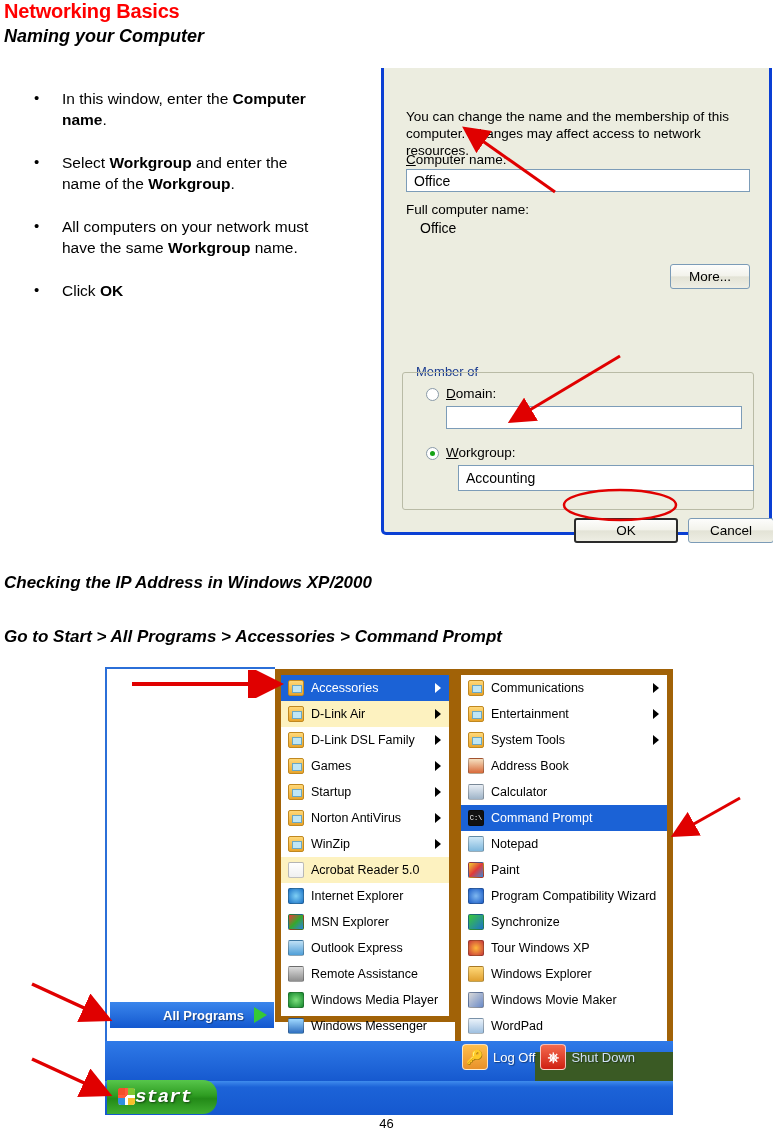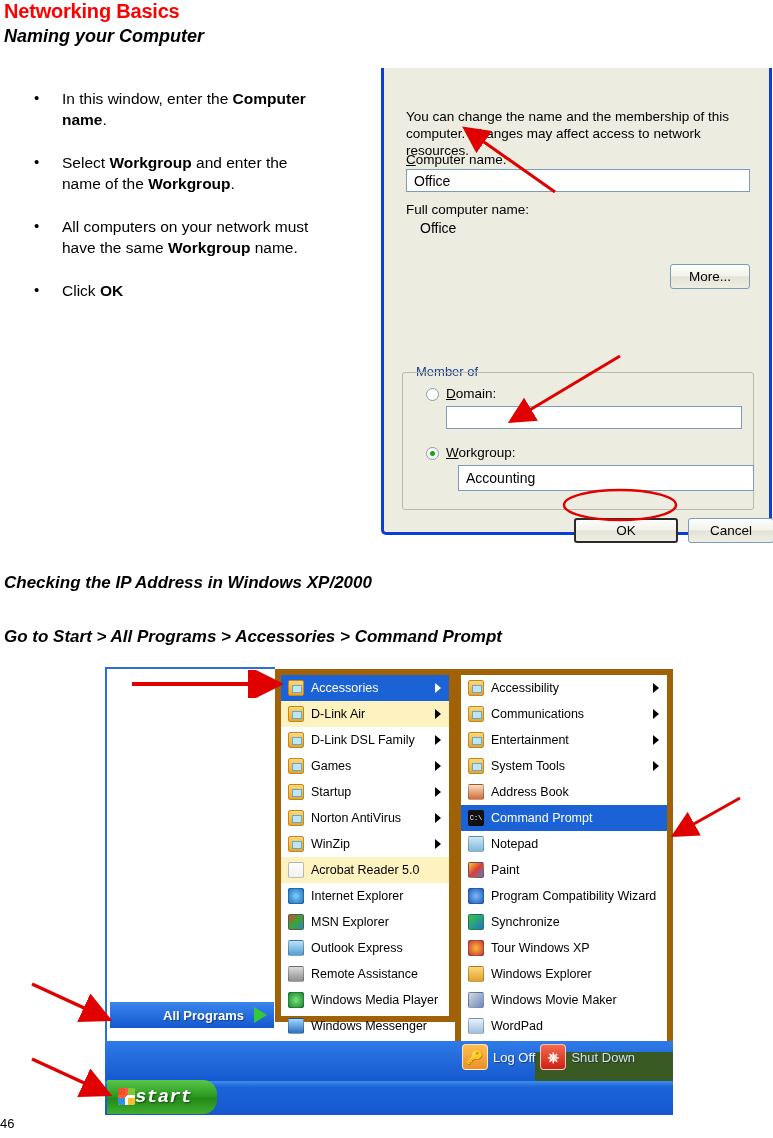--- a/index.html
+++ b/index.html
@@ -28,21 +28,21 @@
     font-size: 17px; font-weight: bold; font-style: italic; color: #000;
   }
   .sec-path {
     position: absolute; left: 4px; top: 627px;
     font-size: 17px; font-weight: bold; font-style: italic; color: #000;
     white-space: nowrap;
     text-align: center;
   }
   .page-num {
     position: absolute; left: 0; top: 1116px; width: 773px;
-    font-size: 13px; color: #000;
+    text-align: center; font-size: 13px; color: #000;
   }
 
   
   .bullets { position: absolute; left: 30px; top: 88px; width: 300px; }
   .bullet-item {
     position: relative; padding-left: 32px;
     font-size: 15.5px; line-height: 21px; color: #000;
     margin-bottom: 22px;
   }
   .bullet-item::before {
@@ -422,41 +422,40 @@
         <span>Windows Media Player</span>
       </div>
       <div class="mi">
         <span class="ico ico-sq" style="background: linear-gradient(rgb(159, 216, 255), rgb(47, 111, 192));"></span>
         <span>Windows Messenger</span>
       </div>
     </div>
   <div class="sm-col sm-col2" id="col2">
       <div class="mi">
         <span class="ico ico-folder"></span>
-        <span>Accessibility</span>
-        <span class="mi-arrow"></span>
-      </div>
-      <div class="mi">
-        <span class="ico ico-folder"></span>
         <span>Communications</span>
         <span class="mi-arrow"></span>
       </div>
       <div class="mi">
         <span class="ico ico-folder"></span>
         <span>Entertainment</span>
         <span class="mi-arrow"></span>
       </div>
       <div class="mi">
         <span class="ico ico-folder"></span>
         <span>System Tools</span>
         <span class="mi-arrow"></span>
       </div>
       <div class="mi">
         <span class="ico ico-sq" style="background: linear-gradient(rgb(245, 224, 192), rgb(216, 106, 58));"></span>
         <span>Address Book</span>
+      </div>
+      <div class="mi">
+        <span class="ico ico-sq" style="background: linear-gradient(rgb(232, 238, 245), rgb(159, 180, 200));"></span>
+        <span>Calculator</span>
       </div>
       <div class="mi sel">
         <span class="ico ico-sq" style="background: rgb(17, 17, 17); color: rgb(255, 255, 255); font-size: 7px; font-family: &quot;Liberation Mono&quot;, monospace; display: flex; align-items: center; justify-content: center;">C:\</span>
         <span>Command Prompt</span>
       </div>
       <div class="mi">
         <span class="ico ico-sq" style="background: linear-gradient(rgb(207, 232, 247), rgb(127, 184, 221));"></span>
         <span>Notepad</span>
       </div>
       <div class="mi">

